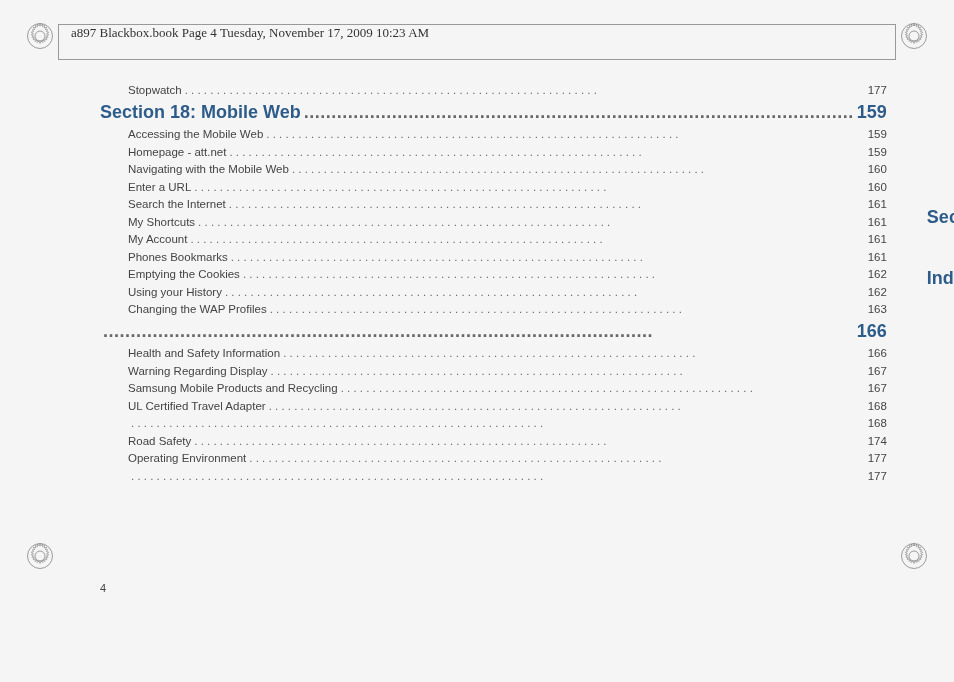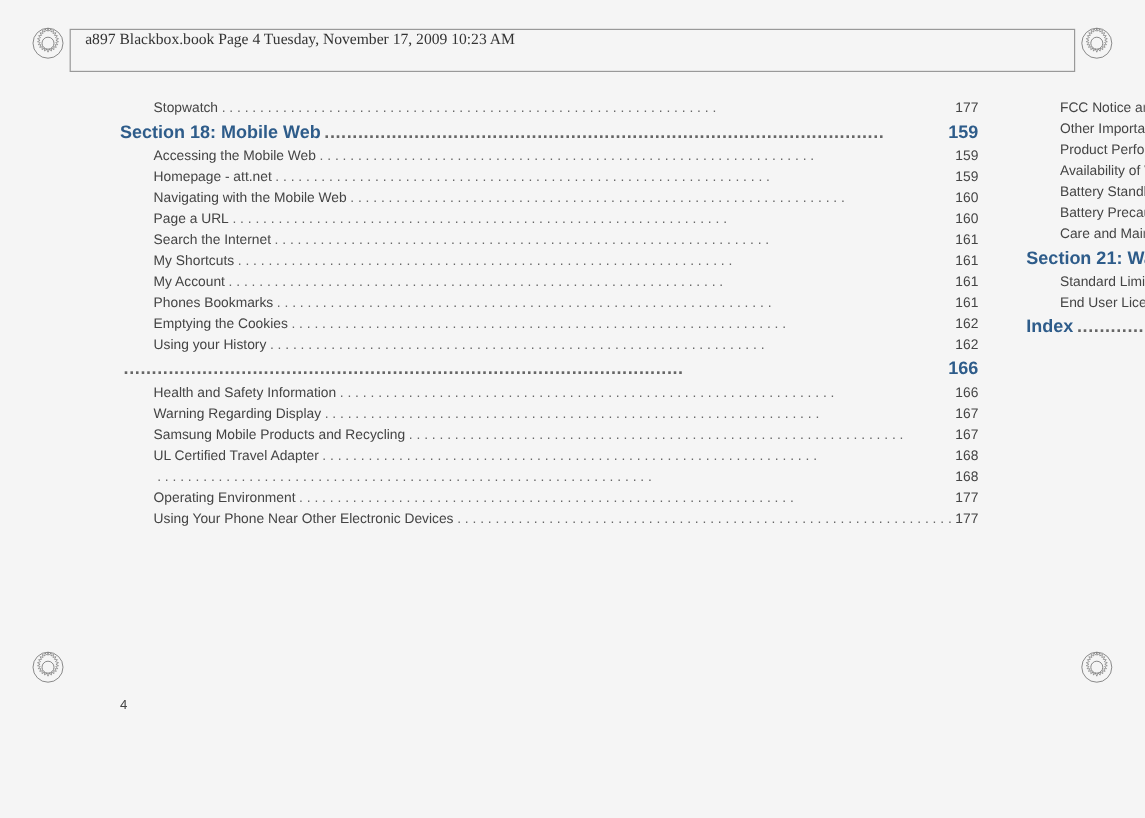--- a/index.html
+++ b/index.html
@@ -74,21 +74,21 @@
       align-items: baseline;
       font-size: 11.5px;
       color: #444;
       margin-bottom: 5.5px;
       white-space: nowrap;
       overflow: hidden;
     }
     .toc-line.section {
       color: #2e5c8a;
       font-weight: bold;
-      font-size: 15px;
+      font-size: 18px;
     }
     .toc-line.section .toc-page {
       color: #2e5c8a;
     }
     .toc-line.sub {
       padding-left: 28px;
     }
     .toc-label {
       flex-shrink: 0;
     }
@@ -182,21 +182,21 @@
         <span class="toc-label">Homepage - att.net</span>
         <span class="toc-dots"></span>
         <span class="toc-page">159</span>
       </div>
       <div class="toc-line sub">
         <span class="toc-label">Navigating with the Mobile Web</span>
         <span class="toc-dots"></span>
         <span class="toc-page">160</span>
       </div>
       <div class="toc-line sub">
-        <span class="toc-label">Page a URL</span>
+        <span class="toc-label">Enter a URL</span>
         <span class="toc-dots"></span>
         <span class="toc-page">160</span>
       </div>
       <div class="toc-line sub">
         <span class="toc-label">Search the Internet</span>
         <span class="toc-dots"></span>
         <span class="toc-page">161</span>
       </div>
       <div class="toc-line sub">
         <span class="toc-label">My Shortcuts</span>
@@ -216,20 +216,25 @@
       <div class="toc-line sub">
         <span class="toc-label">Emptying the Cookies</span>
         <span class="toc-dots"></span>
         <span class="toc-page">162</span>
       </div>
       <div class="toc-line sub">
         <span class="toc-label">Using your History</span>
         <span class="toc-dots"></span>
         <span class="toc-page">162</span>
       </div>
+      <div class="toc-line sub">
+        <span class="toc-label">Changing the WAP Profiles</span>
+        <span class="toc-dots"></span>
+        <span class="toc-page">163</span>
+      </div>
       <div class="toc-line section">
         <span class="toc-dots"></span>
         <span class="toc-page">166</span>
       </div>
       <div class="toc-line sub">
         <span class="toc-label">Health and Safety Information</span>
         <span class="toc-dots"></span>
         <span class="toc-page">166</span>
       </div>
       <div class="toc-line sub">
@@ -245,26 +250,30 @@
       <div class="toc-line sub">
         <span class="toc-label">UL Certified Travel Adapter</span>
         <span class="toc-dots"></span>
         <span class="toc-page">168</span>
       </div>
       <div class="toc-line sub">
         <span class="toc-dots"></span>
         <span class="toc-page">168</span>
       </div>
       <div class="toc-line sub">
+        <span class="toc-label">Road Safety</span>
+        <span class="toc-dots"></span>
+        <span class="toc-page">174</span>
+      </div>
+      <div class="toc-line sub">
         <span class="toc-label">Operating Environment</span>
         <span class="toc-dots"></span>
         <span class="toc-page">177</span>
       </div>
       <div class="toc-line sub">
-        <span class="toc-label">Using Your Phone Near Other Electronic Devices</span>
         <span class="toc-dots"></span>
         <span class="toc-page">177</span>
       </div>
     </div>
   <div class="column" id="col-right">
       <div class="toc-line sub">
         <span class="toc-label">FCC Notice and Cautions</span>
       </div>
       <div class="toc-line sub">
         <span class="toc-label">Other Important Safety Information</span>

